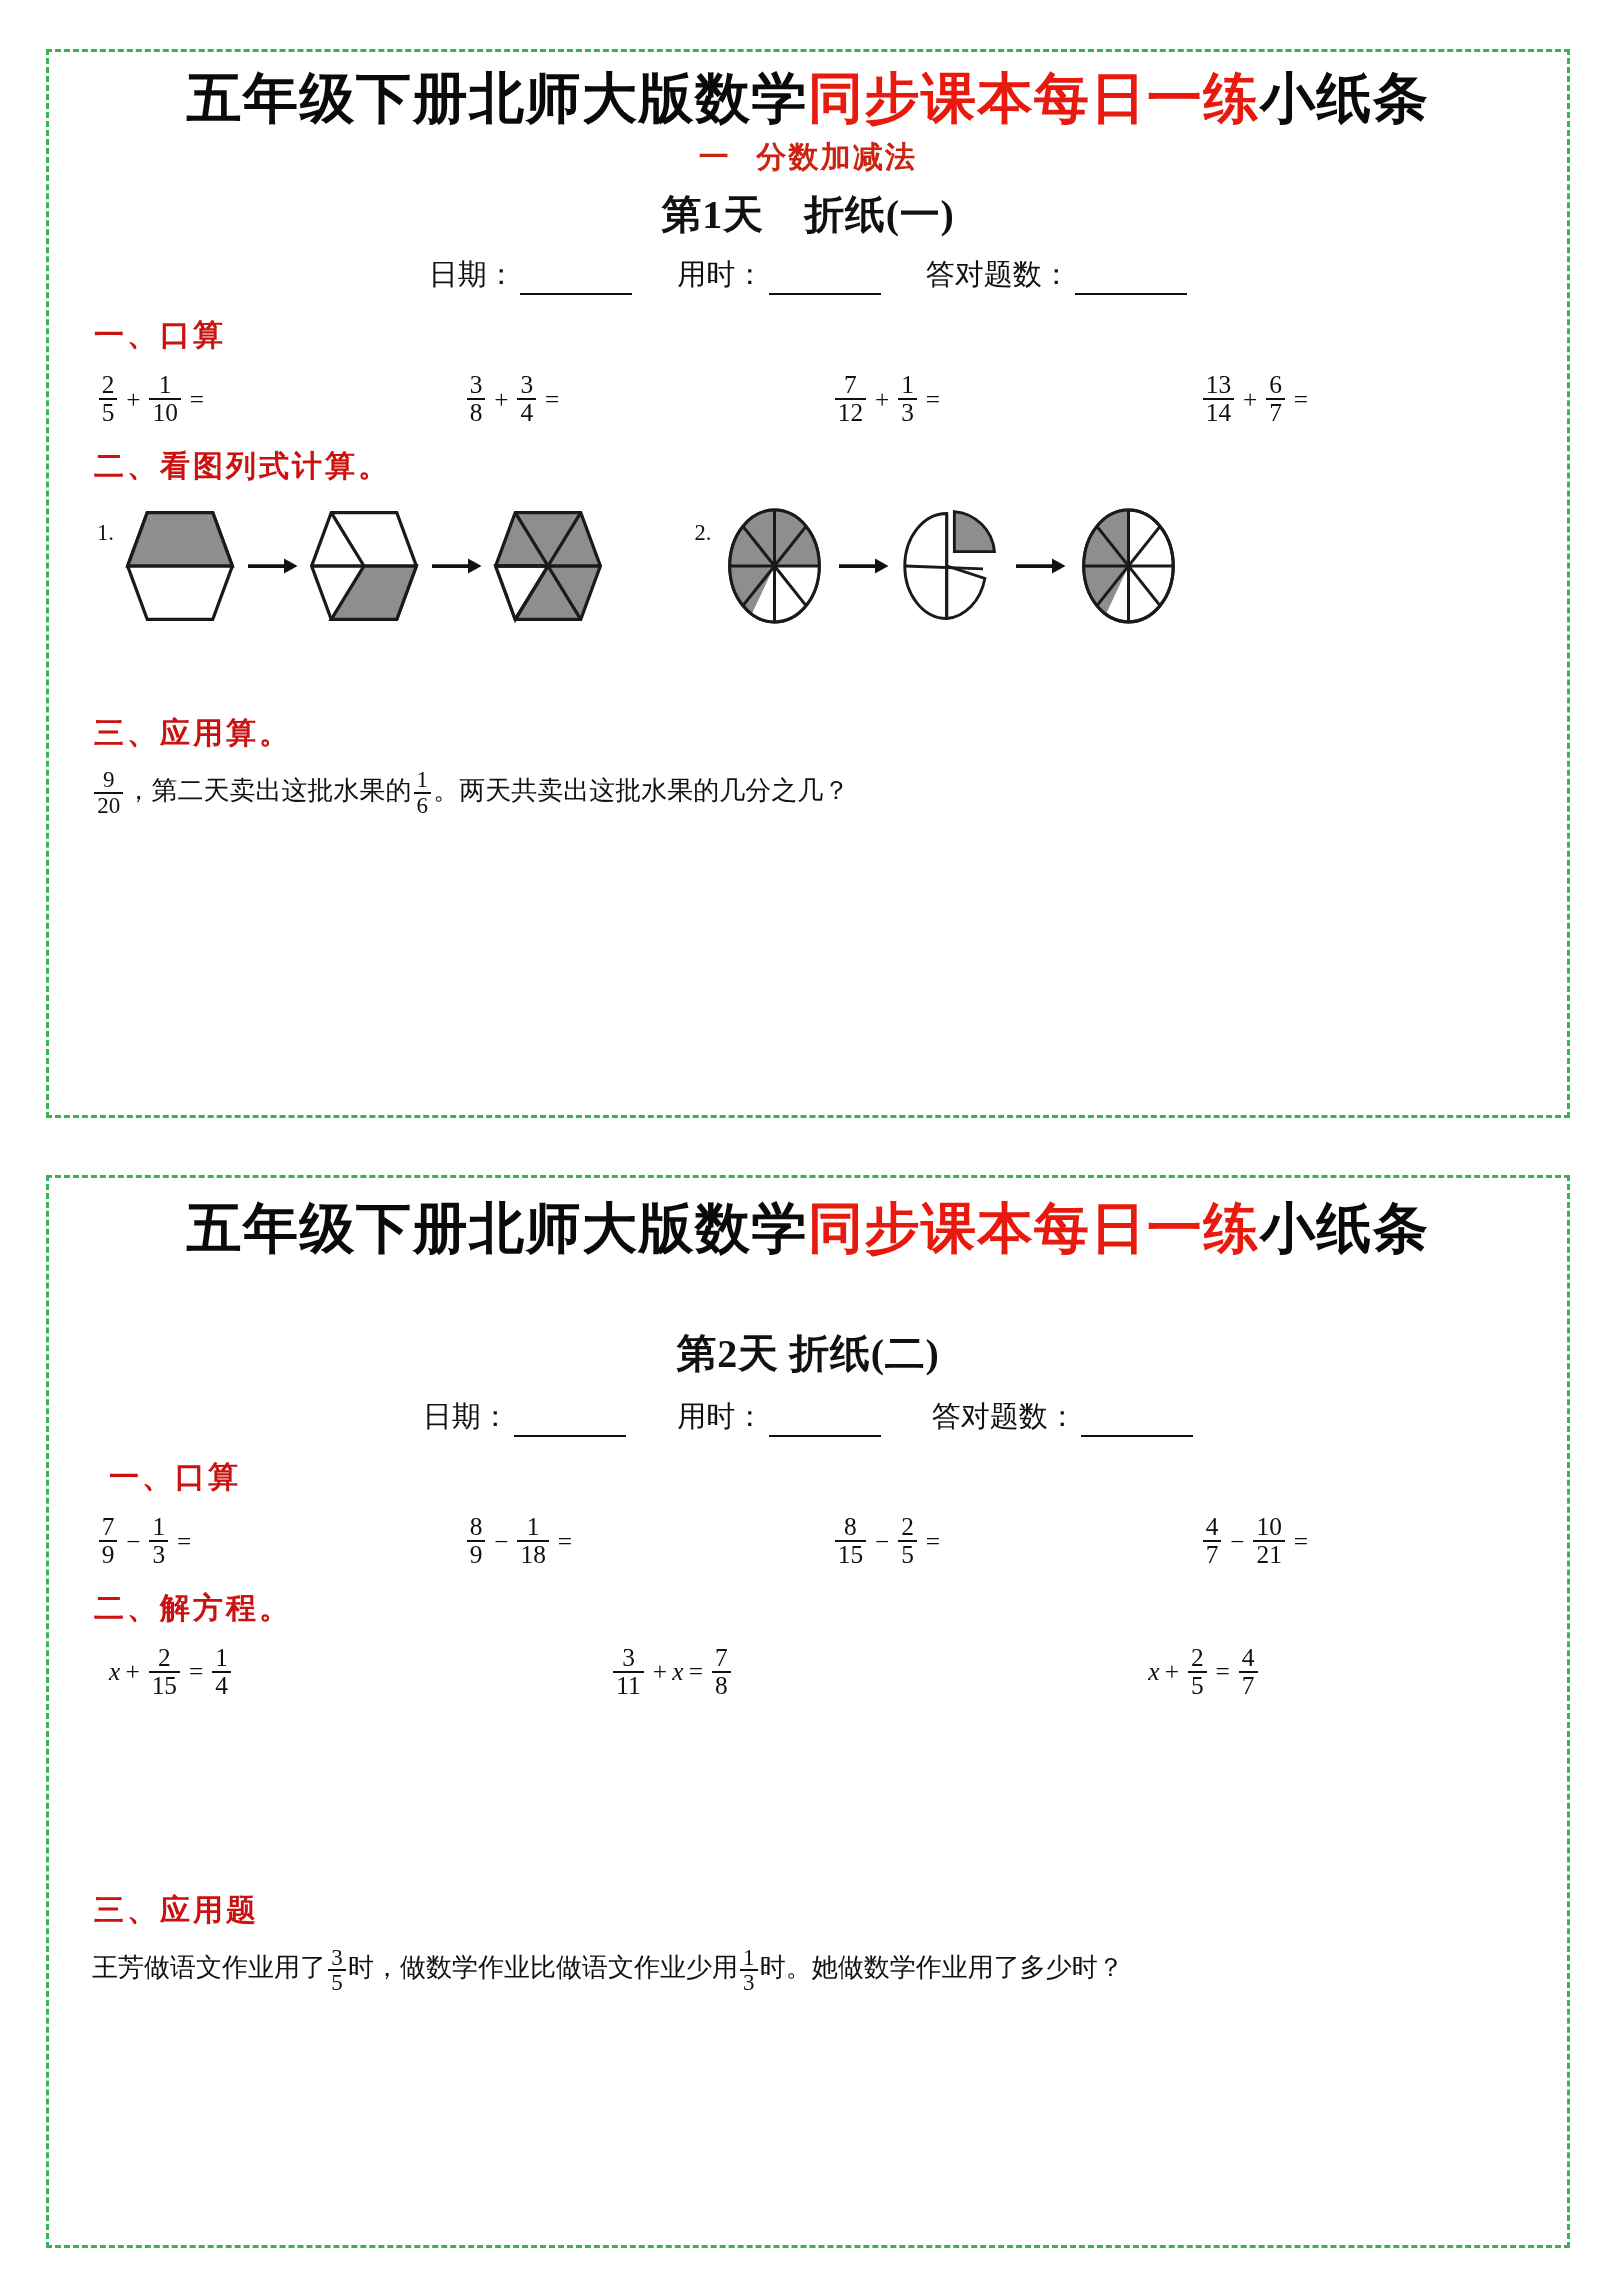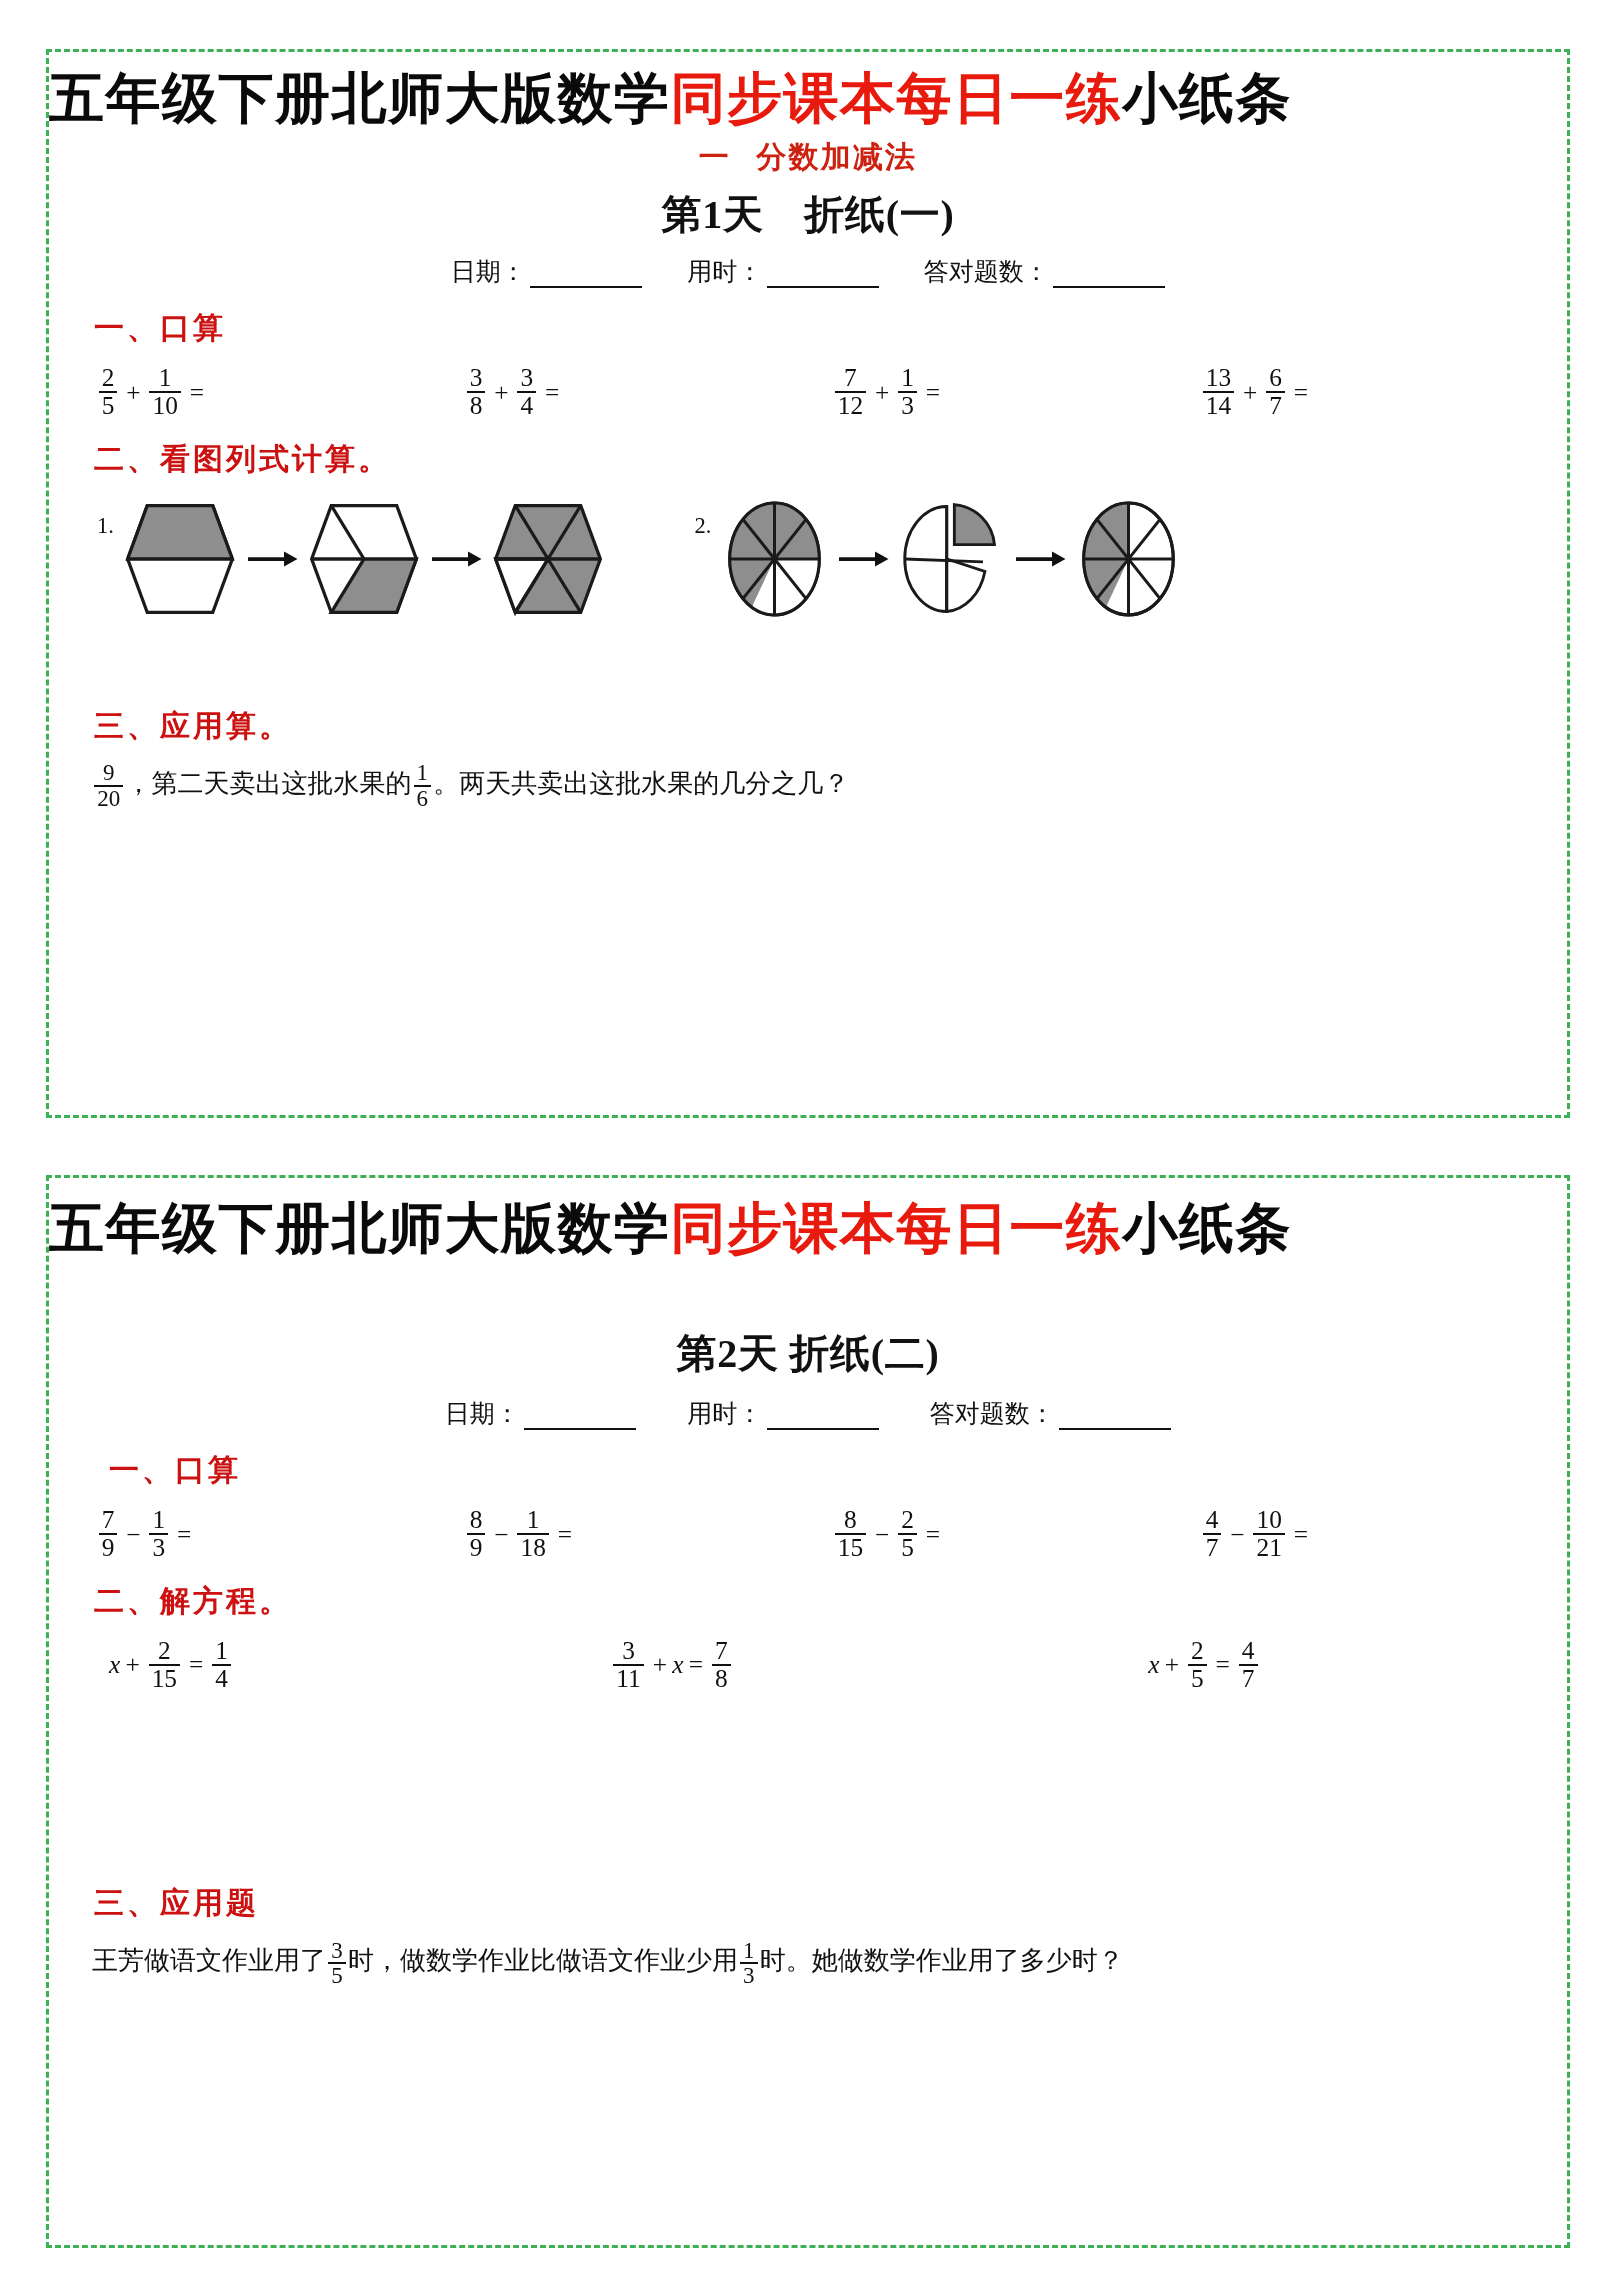--- a/index.html
+++ b/index.html
@@ -22,20 +22,21 @@
     width: 1524px;
     border: 3.7px dashed #3cb054;
     box-sizing: border-box;
     background: #ffffff;
   }
   #sheet-1 { top: 49px;  height: 1069px; }
   #sheet-2 { top: 1175px; height: 1073px; }
 
   
   .banner {
+    text-align: center;
     font-family: "DejaVu Serif", "Liberation Serif", serif;
     font-weight: bold;
     font-size: 55px;
     letter-spacing: 1.5px;
     line-height: 1.05;
     white-space: nowrap;
   }
   #sheet-1 .banner { margin-top: 16.5px; }
   #sheet-2 .banner { margin-top: 21px; }
   .banner .blk { color: #0a0a0a; }
@@ -61,21 +62,21 @@
   }
   #sheet-2 .daytitle { margin-top: 69px; }
 
   
   .metarow {
     display: flex;
     justify-content: center;
     align-items: flex-start;
     gap: 45px;
     margin-top: 13.5px;
-    font-size: 25px;
+    font-size: 29px;
     color: #111;
   }
   #sheet-2 .metarow { margin-top: 16.5px; gap: 51px; }
   .metaitem { display: flex; align-items: flex-end; }
   .metaitem .lbl { white-space: nowrap; }
   .metaitem .blank {
     display: inline-block;
     width: 112px;
     border-bottom: 2.2px solid #111;
     height: 22.5px;

